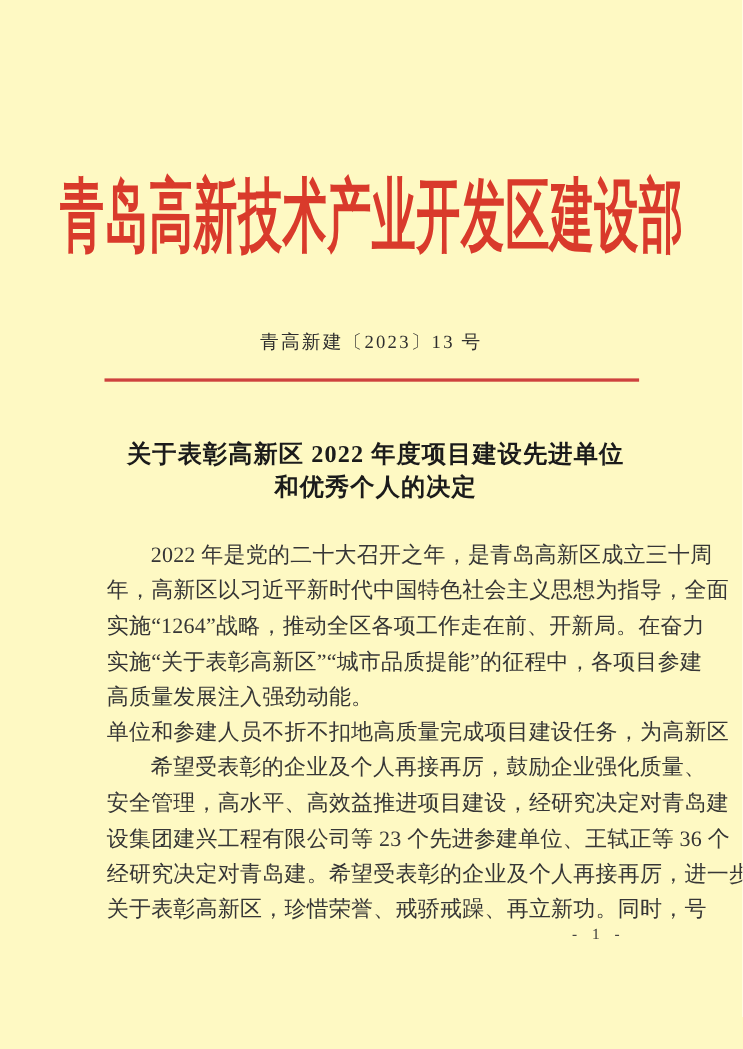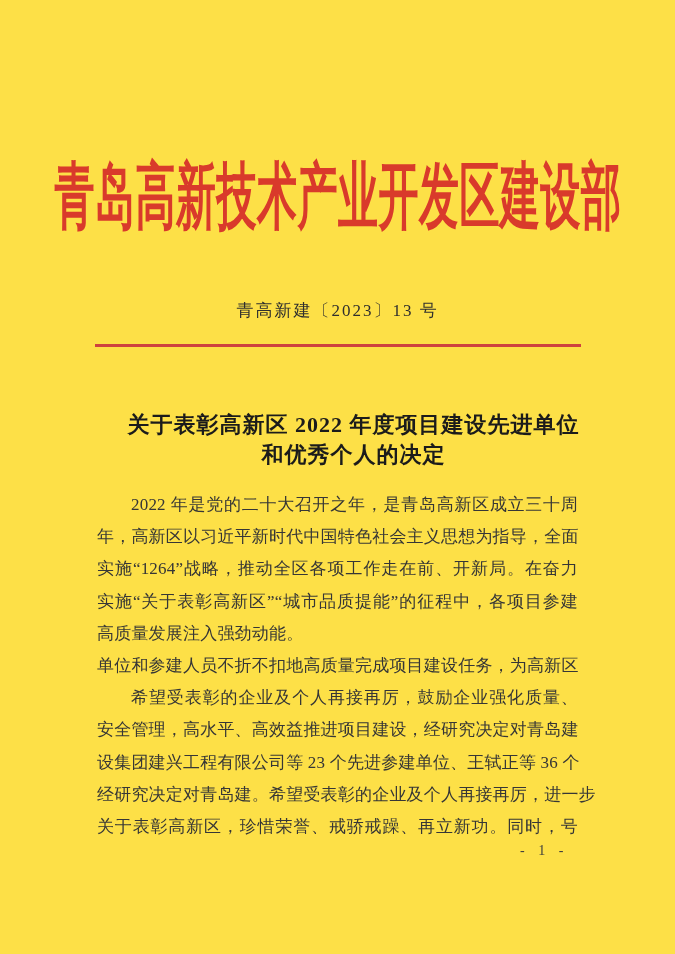--- a/index.html
+++ b/index.html
@@ -5,21 +5,21 @@
   html, body {
     margin: 0;
     padding: 0;
     background: #ffffff;
   }
   .page {
     position: relative;
     width: 675px;
     height: 954px;
     margin: 0 auto;
-    background: #fde047;
+    background: #fef9c3;
     overflow: hidden;
     font-family: "Liberation Serif", "DejaVu Serif", serif;
   }
 
   
   .letterhead {
     position: absolute;
     top: 155px;
     left: 95px;
     width: 486px;
@@ -63,38 +63,38 @@
     height: 3px;
     background: #ce423e;
   }
 
   
   .doc-title {
     position: absolute;
     top: 394px;
     left: 50px;
     width: 575px;
-    margin: 16px;
+    margin: 4px;
     text-align: center;
     font-size: 22px;
     font-weight: bold;
     line-height: 30px;
     letter-spacing: 1px;
     color: #1b1b1b;
   }
   .doc-title .title-line { display: block; white-space: nowrap; }
 
   
   .doc-body {
     position: absolute;
     top: 489px;
     left: 97px;
     width: 481px;
     color: #363636;
-    font-size: 17px;
+    font-size: 20px;
     letter-spacing: 0.2px;
   }
   .body-line {
     height: 32.2px;
     line-height: 32.2px;
     text-align: justify;
     text-align-last: justify;
     white-space: nowrap;
     overflow: visible;
   }

